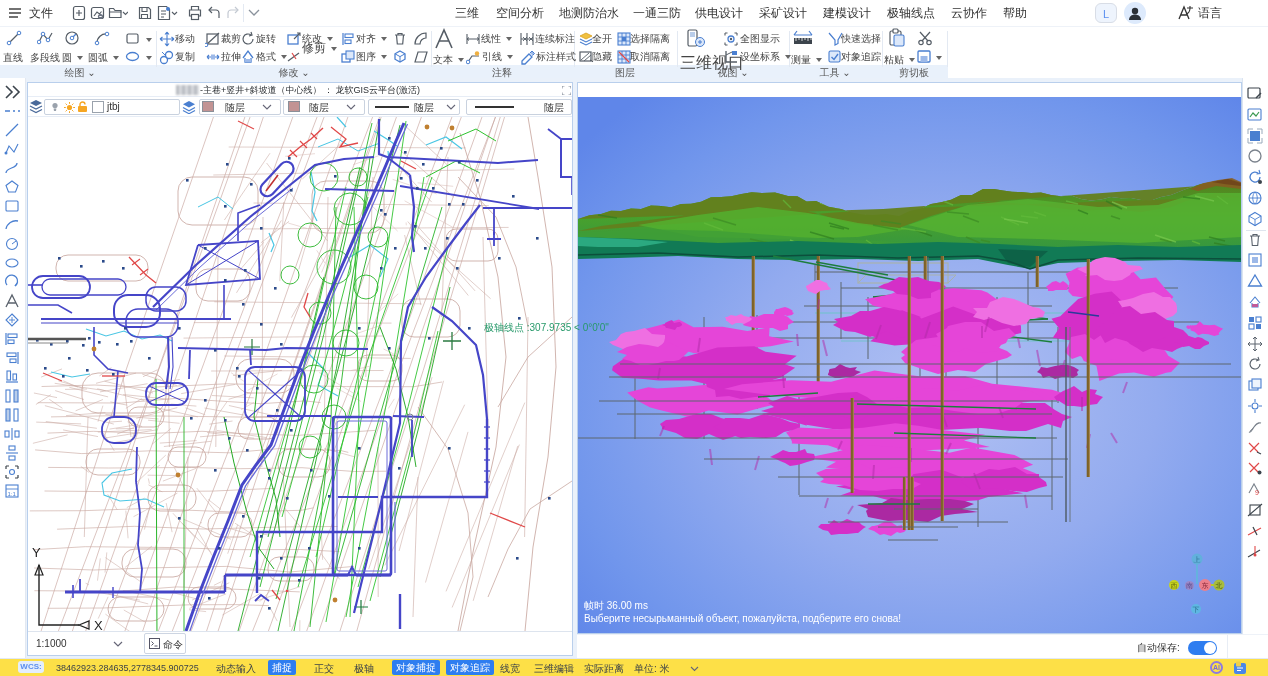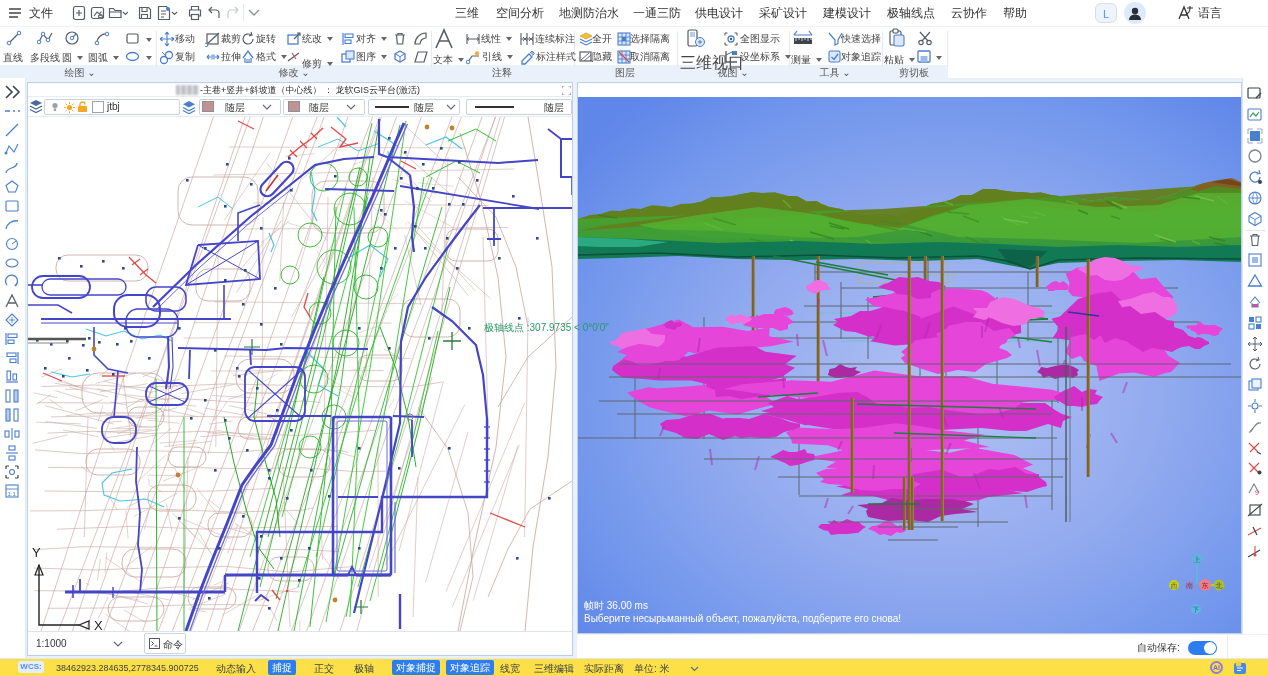--- a/index.html
+++ b/index.html
@@ -192,21 +192,21 @@
 <div class="abs" style="left:256px;top:23px;font-size:10px;color:#444;white-space:nowrap">格式 <span class="caret"></span></div>
 <svg class="abs" style="left:286px;top:4px;" width="16" height="16">
           <rect x="2" y="4" width="10" height="9" stroke="#4a7fd0" stroke-width="1.3" fill="none"></rect>
           <path d="M8 8l6-6M11 2h3v3" stroke="#555d66" stroke-width="1.1" fill="none"></path>
         </svg>
 <div class="abs" style="left:302px;top:5px;font-size:10px;color:#444;white-space:nowrap">统改 <span class="caret"></span></div>
 <svg class="abs" style="left:286px;top:22px;" width="16" height="16">
           <path d="M2 12L13 4" stroke="#555d66" stroke-width="1.2"></path>
           <path d="M6 4l4 6" stroke="#e04848" stroke-width="1.2"></path>
         </svg>
-<div class="abs" style="left:302px;top:30px;font-size:10px;color:#444;white-space:nowrap">修剪 <span class="caret"></span></div>
+<div class="abs" style="left:302px;top:13px;font-size:12px;color:#444;white-space:nowrap">修剪 <span class="caret"></span></div>
 <svg class="abs" style="left:340px;top:4px;" width="16" height="16">
           <path d="M3 2v12" stroke="#4a7fd0" stroke-width="1.2"></path>
           <rect x="5" y="3" width="8" height="3.5" fill="none" stroke="#4a7fd0" stroke-width="1.1"></rect>
           <rect x="5" y="9" width="6" height="3.5" fill="none" stroke="#4a7fd0" stroke-width="1.1"></rect>
         </svg>
 <div class="abs" style="left:356px;top:5px;font-size:10px;color:#444;white-space:nowrap">对齐 <span class="caret"></span></div>
 <svg class="abs" style="left:340px;top:22px;" width="16" height="16">
           <rect x="2" y="5" width="8" height="8" stroke="#4a7fd0" stroke-width="1.3" fill="none"></rect>
           <rect x="6" y="2" width="8" height="8" fill="#dce8fa" stroke="#4a7fd0" stroke-width="1.1"></rect>
         </svg>

